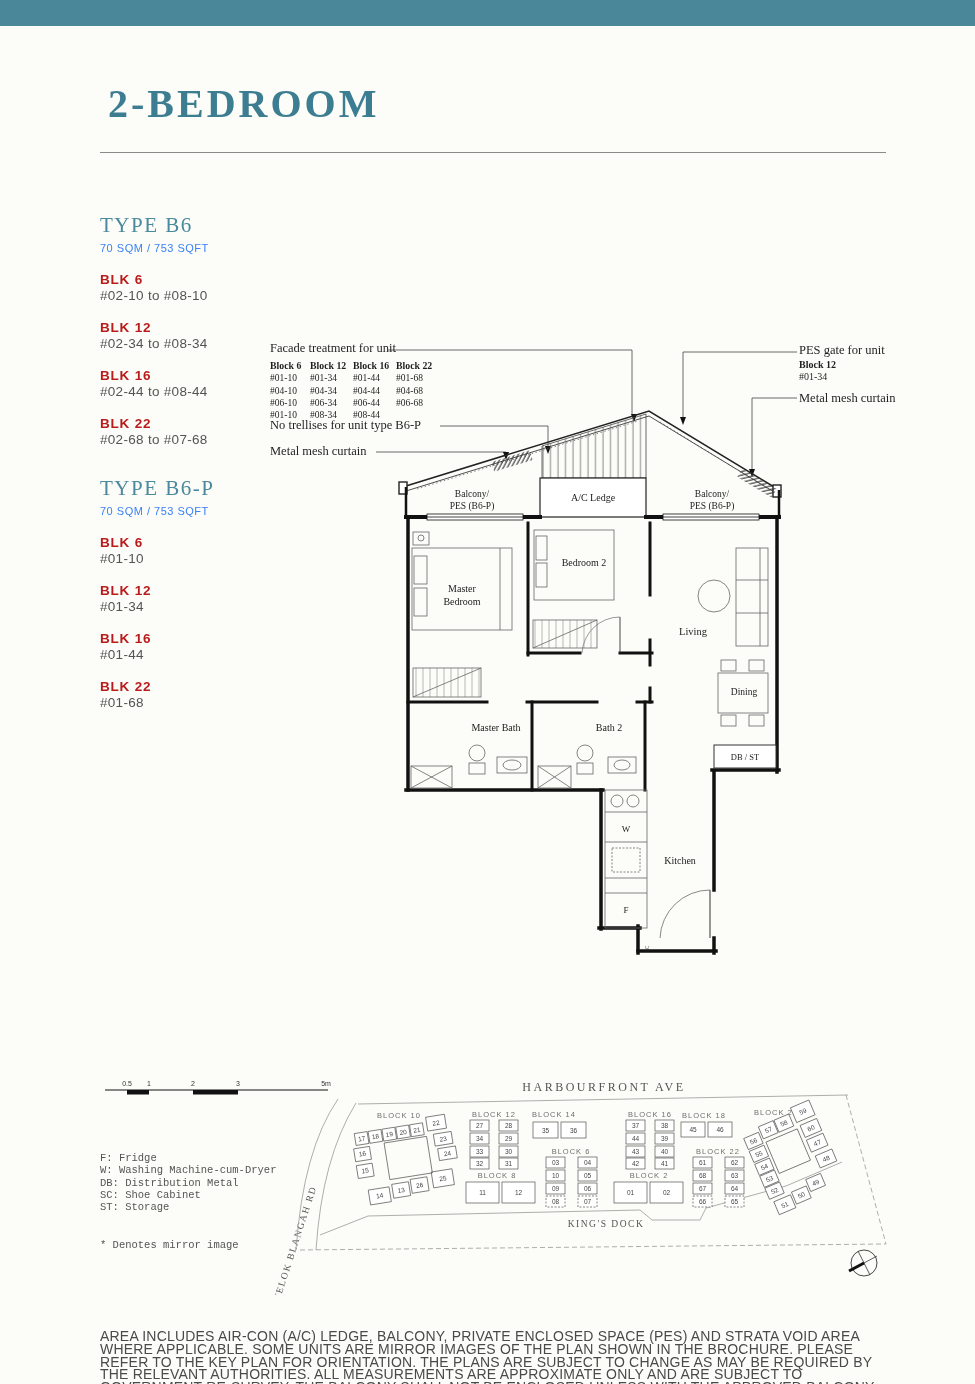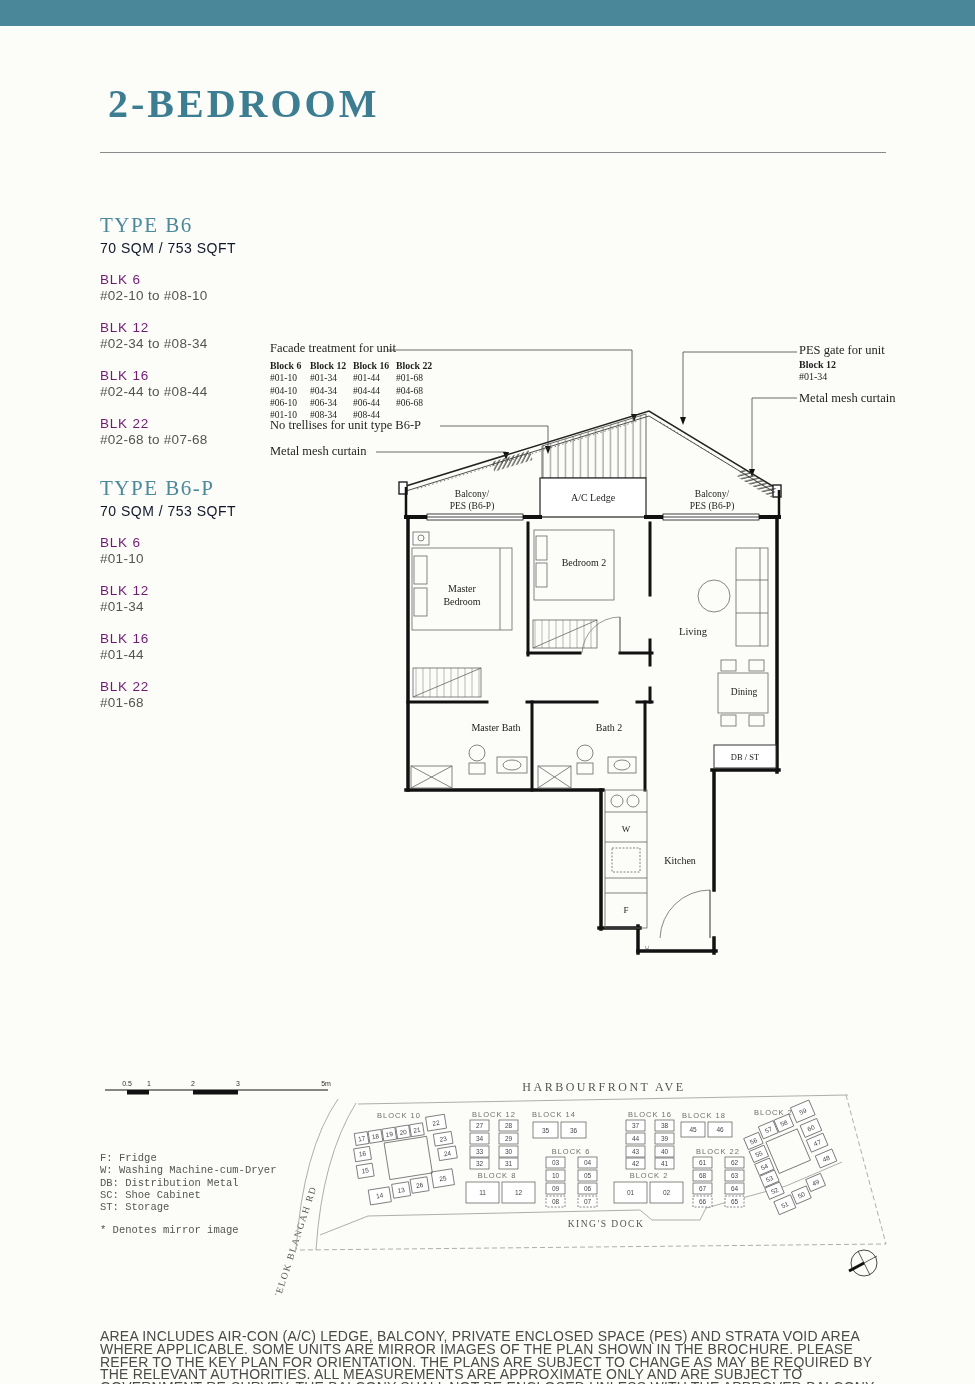--- a/index.html
+++ b/index.html
@@ -4,43 +4,43 @@
 <style>
   html,body{margin:0;padding:0;}
   body{width:975px;height:1384px;position:relative;background:#fcfcf8;font-family:"Liberation Sans",sans-serif;overflow:hidden;}
   .topband{position:absolute;left:0;top:0;width:975px;height:26px;background:#4a8799;}
   .title{position:absolute;left:108px;top:80px;margin:0;font-family:"Liberation Serif",serif;font-weight:700;font-size:40px;letter-spacing:3px;color:#3d7d92;}
   .divider{position:absolute;left:100px;top:152px;width:786px;border-top:1.5px solid #8a8a8a;}
   
   .sidebar{position:absolute;left:100px;top:213px;width:170px;}
   .type-heading{font-family:"Liberation Serif",serif;font-size:21px;letter-spacing:1.5px;color:#4b899d;line-height:24px;}
   .type-heading.second{margin-top:28px;}
-  .type-area{margin-top:4px;font-size:14px;color:#0f172a;letter-spacing:.5px;line-height:15px;}
+  .type-area{margin-top:4px;font-size:11px;color:#3b82f6;letter-spacing:.5px;line-height:15px;}
   .blk{margin-top:16px;}
-  .blk-name{font-size:13.5px;font-weight:normal;color:#701a75;letter-spacing:.8px;line-height:16px;}
+  .blk-name{font-size:13.5px;font-weight:bold;color:#b91c1c;letter-spacing:.8px;line-height:16px;}
   .blk-range{font-size:13.5px;color:#545454;letter-spacing:.3px;line-height:16px;}
   
   .ann{position:absolute;font-family:"Liberation Serif",serif;color:#1f1f1f;font-size:12.5px;line-height:14px;}
   .facade-tbl{margin-top:5px;display:grid;grid-template-columns:40px 43px 43px 45px;}
   .facade-tbl .hd{font-weight:bold;font-size:9.8px;line-height:12.3px;}
   .facade-tbl .cl{font-size:9.5px;line-height:12.3px;}
   .pes-b{font-weight:bold;font-size:10px;line-height:12px;margin-top:2px;}
   .pes-s{font-size:10px;line-height:12px;}
   
   .plan-svg{position:absolute;left:265px;top:340px;width:630px;height:648px;}
   .site-svg{position:absolute;left:95px;top:1060px;width:800px;height:235px;}
   .ps{font-family:"Liberation Serif",serif;fill:#222;}
   .blk-lbl{font-family:"Liberation Sans",sans-serif;font-size:7.5px;letter-spacing:1px;fill:#6e6e6e;text-anchor:middle;}
   .street{font-family:"Liberation Serif",serif;fill:#555;text-anchor:middle;}
   .u{fill:#fff;stroke:#555;stroke-width:.7;}
   .un{font-family:"Liberation Sans",sans-serif;font-size:6.5px;fill:#444;text-anchor:middle;dominant-baseline:central;}
   .tick{font-family:"Liberation Sans",sans-serif;font-size:7px;fill:#333;text-anchor:middle;}
   
   .legend{position:absolute;left:100px;top:1152px;font-size:10.5px;color:#555;line-height:12.3px;font-family:Liberation Mono, monospace;}
-  .legend .note{margin-top:11px;}
+  .legend .note{margin-top:26px;}
   .disclaimer{position:absolute;left:100px;top:1330px;width:795px;font-size:14px;line-height:12.8px;letter-spacing:.2px;color:#4a4a4a;}
 </style>
 </head>
 <body>
 
 <div class="topband"></div>
 <h1 class="title">2-BEDROOM</h1>
 <div class="divider"></div>
 
 <aside class="sidebar">

